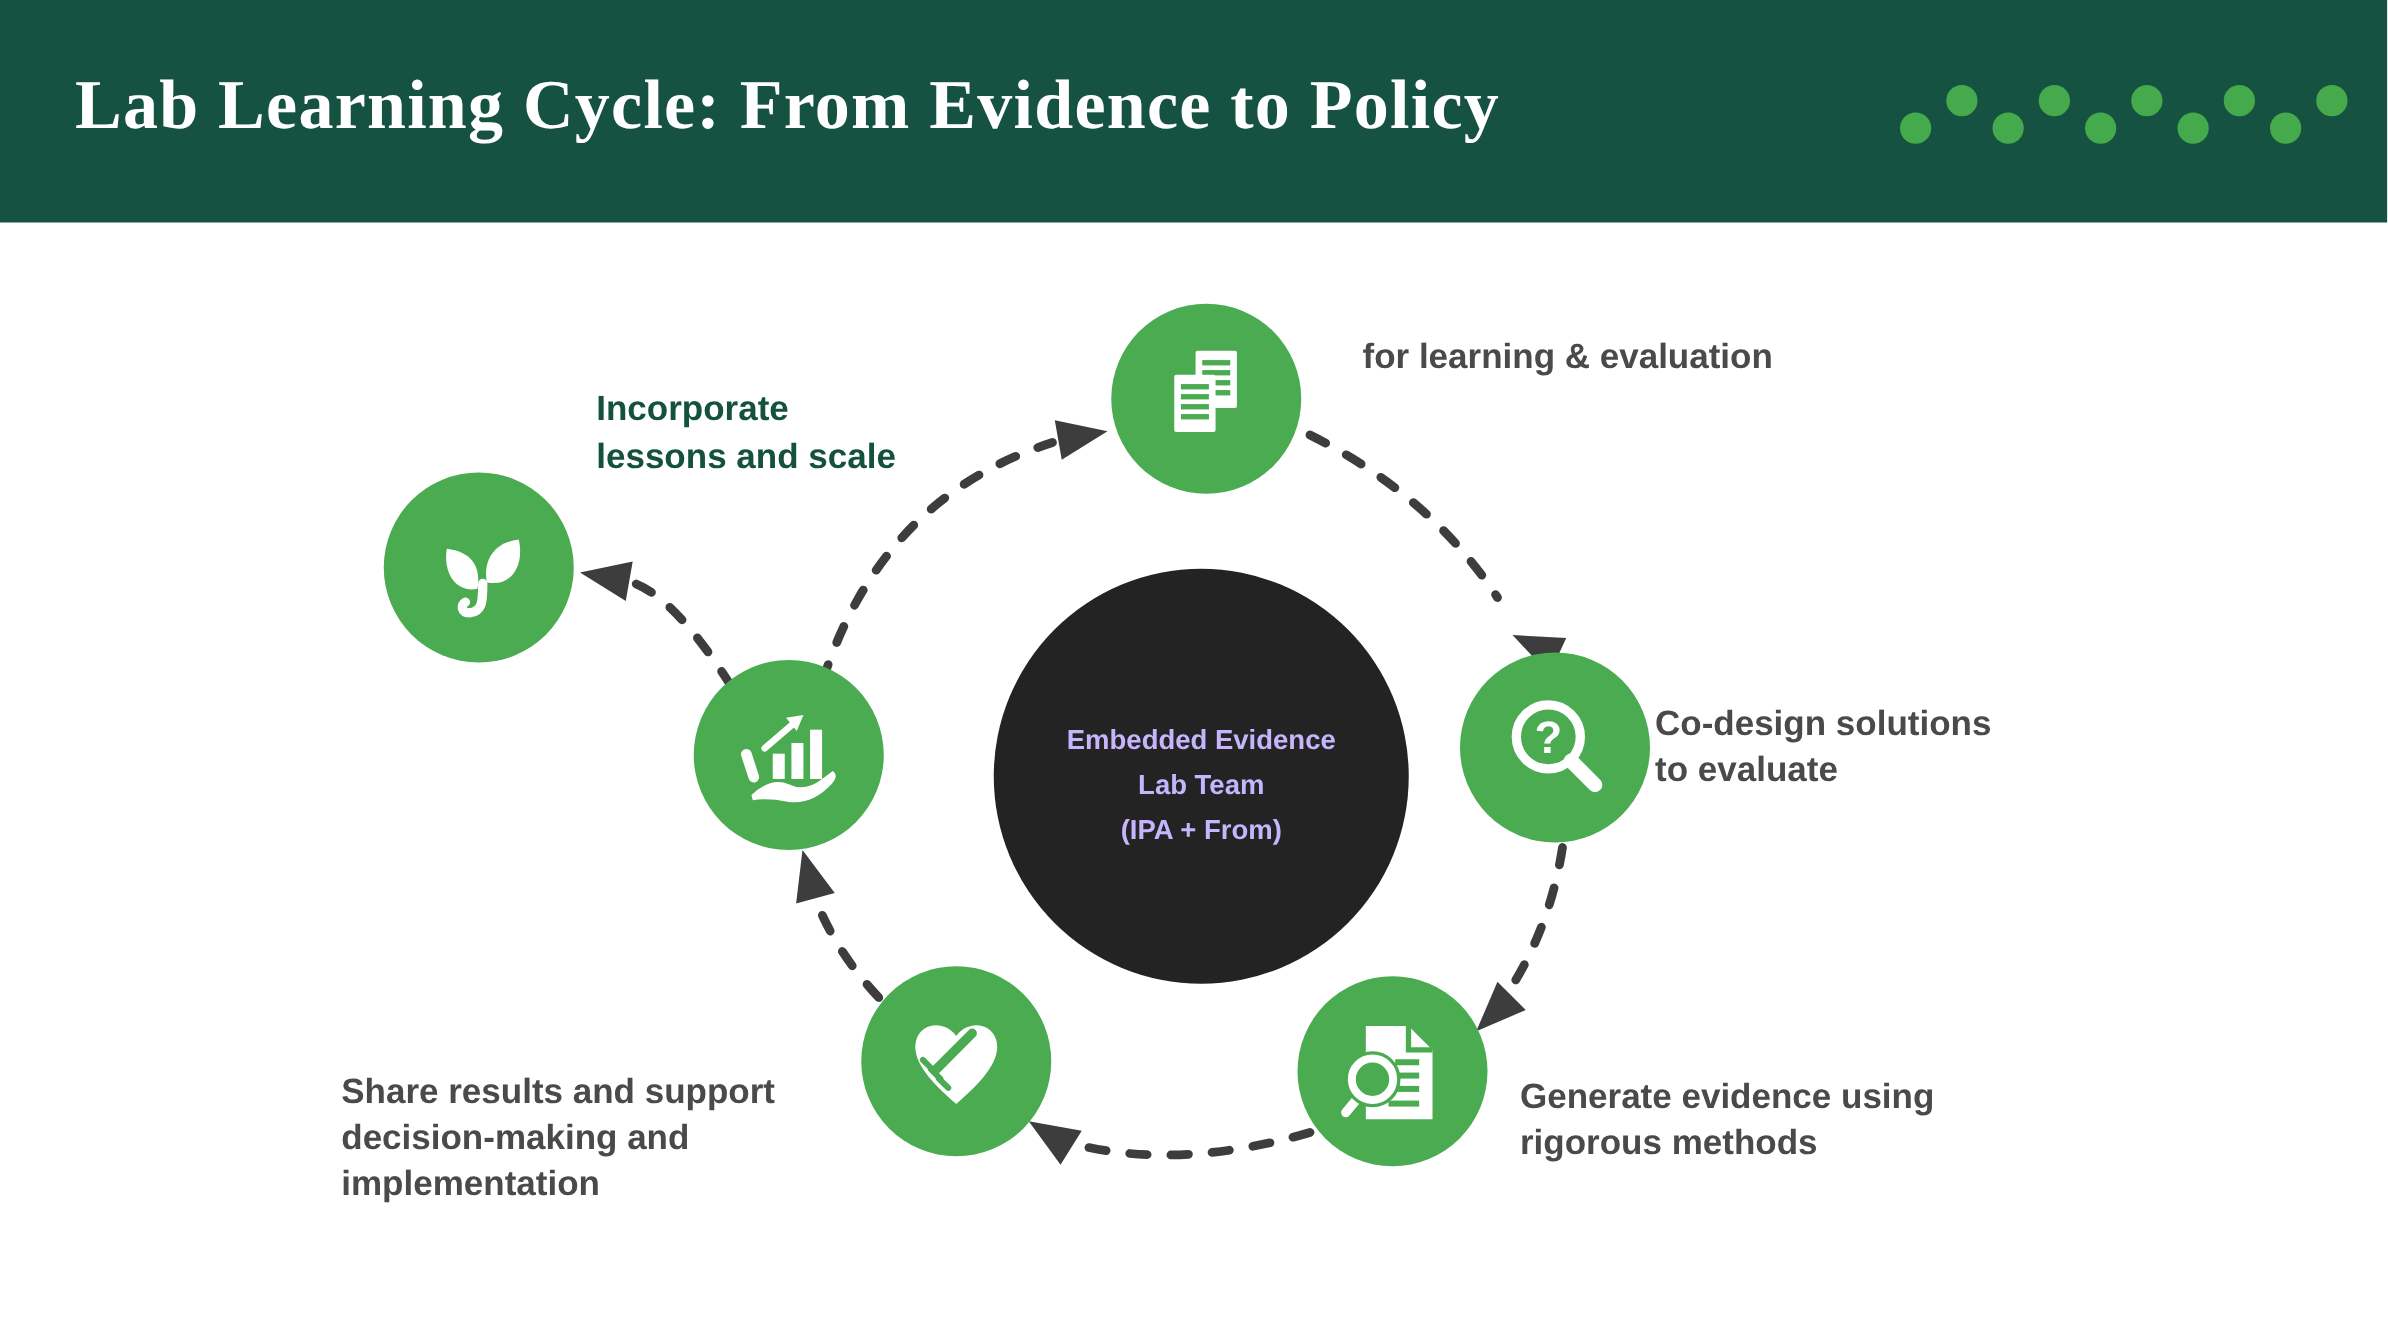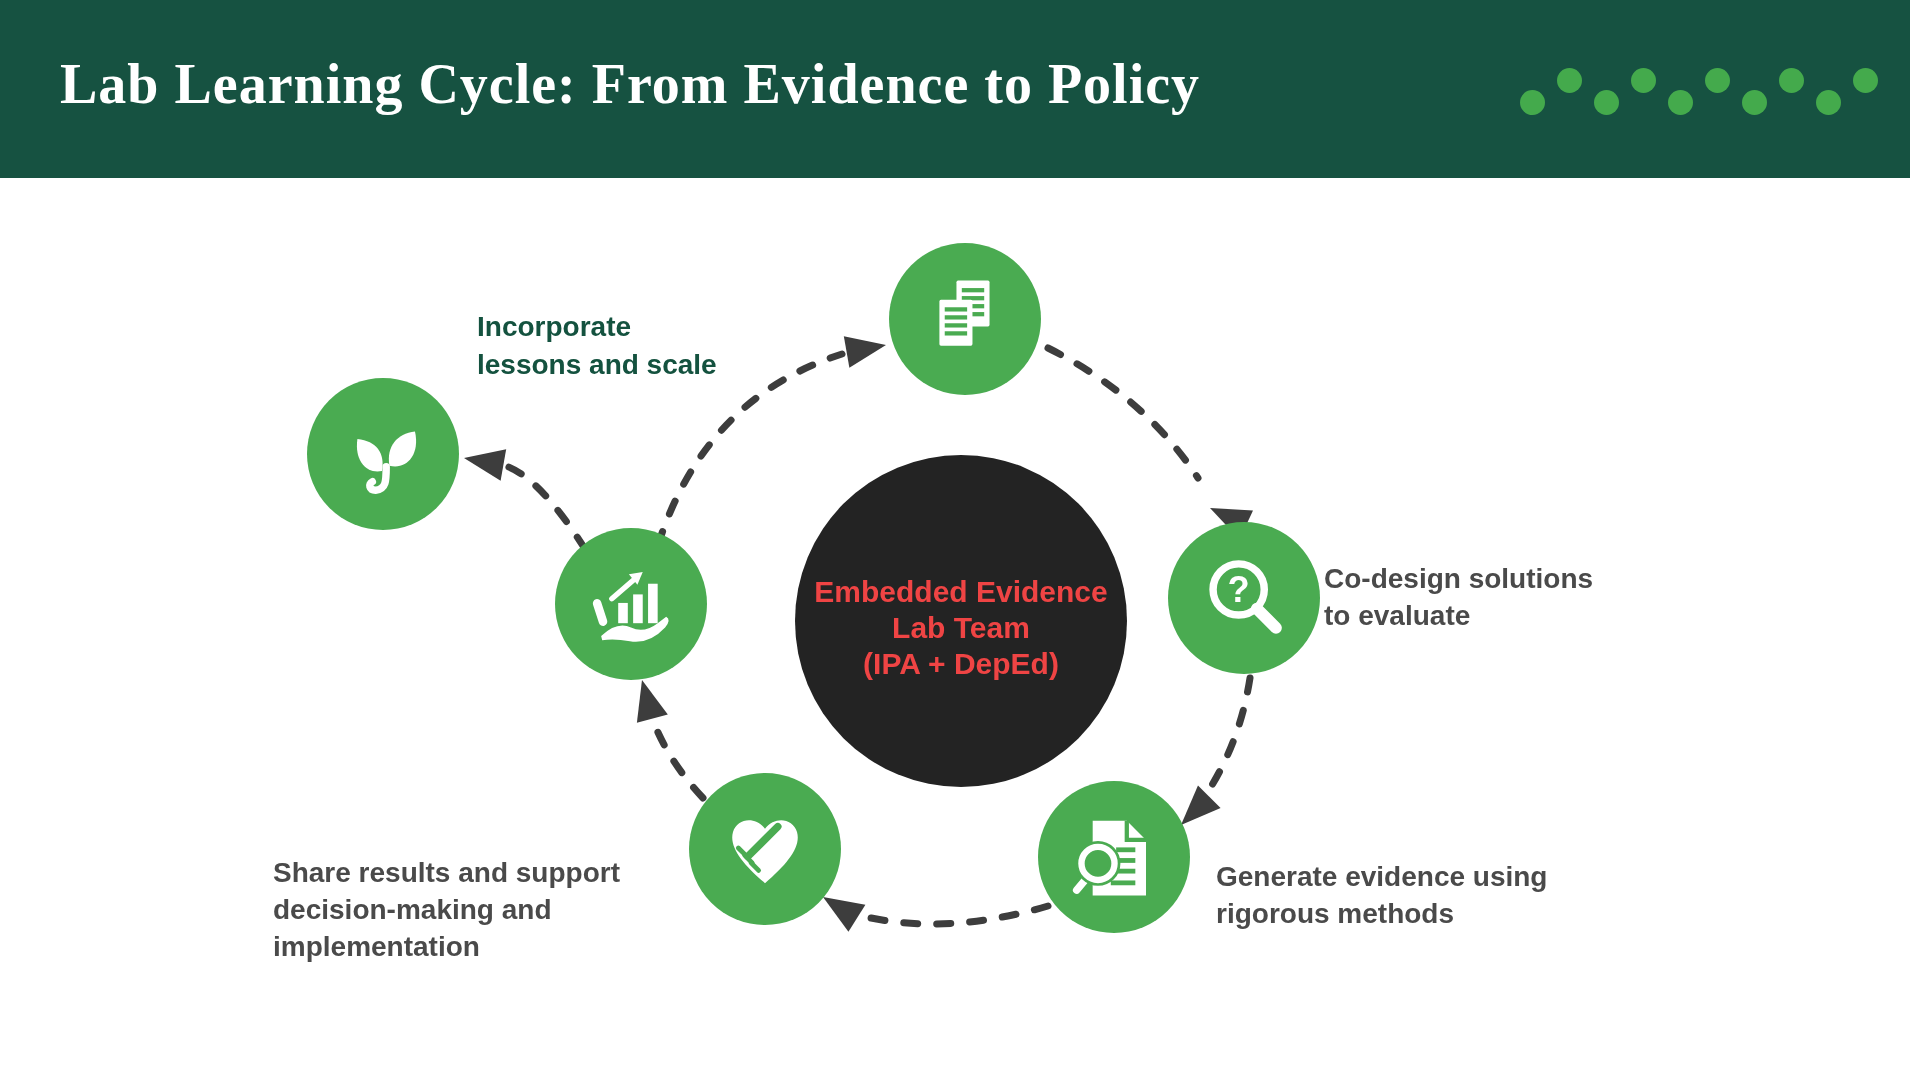--- a/index.html
+++ b/index.html
@@ -34,21 +34,21 @@
   .node svg{width:96px;height:96px;display:block;}
   .ic-w{fill:#ffffff;}
   .ic-g{fill:var(--node-green);}
   .ic-sw{stroke:#ffffff;fill:none;}
   .ic-sg{stroke:var(--node-green);fill:none;}
   .center-circle{
     position:absolute;left:795px;top:455px;width:332px;height:332px;border-radius:50%;
     background:var(--center-bg);display:flex;flex-direction:column;align-items:center;
     justify-content:center;padding-top:14px;
   }
-  .center-circle .cline{color:#ef4444;font-size:30px;font-weight:bold;line-height:36px;text-align:left;}
+  .center-circle .cline{color:#c4b5fd;font-size:22px;font-weight:bold;line-height:36px;text-align:left;}
   .label{position:absolute;font-size:28px;font-weight:bold;color:var(--label-gray);line-height:37px;white-space:nowrap;}
   .label.green{color:var(--label-green);line-height:38px;}
 </style>
 </head>
 <body>
 
 <div class="canvas">
 
   <header class="topbar">
     <h1 class="title">Lab Learning Cycle: From Evidence to Policy</h1>
@@ -78,21 +78,21 @@
     <polygon class="arrowhead" points="0,0 40,-16 40,16" transform="translate(1210,508) rotate(25)"></polygon>
     <polygon class="arrowhead" points="0,0 40,-16 40,16" transform="translate(1181,825) rotate(-45)"></polygon>
     <polygon class="arrowhead" points="0,0 40,-16 40,16" transform="translate(823,897) rotate(32)"></polygon>
     <polygon class="arrowhead" points="0,0 40,-16 40,16" transform="translate(642,680) rotate(75)"></polygon>
     <polygon class="arrowhead" points="0,0 40,-16 40,16" transform="translate(464,458) rotate(10)"></polygon>
   </svg>
 
   <div class="center-circle">
     <div class="cline">Embedded Evidence</div>
     <div class="cline">Lab Team</div>
-    <div class="cline">(IPA + DepEd)</div>
+    <div class="cline">(IPA + From)</div>
   </div>
 
   <div class="node" style="left:889px;top:243px;">
     <svg viewBox="0 0 90 90">
       <rect class="ic-w" x="37" y="9" width="31" height="43" rx="1.5"></rect>
       <rect class="ic-g" x="42" y="16" width="21" height="4"></rect>
       <rect class="ic-g" x="42" y="23.5" width="21" height="4"></rect>
       <rect class="ic-g" x="42" y="31" width="21" height="4"></rect>
       <rect class="ic-g" x="42" y="38.5" width="21" height="4"></rect>
       <rect class="ic-w" x="21" y="27" width="31" height="43" rx="1.5"></rect>
@@ -151,20 +151,21 @@
 
   <div class="node" style="left:307px;top:378px;">
     <svg viewBox="0 0 90 90">
       <path class="ic-w" d="M21,31 C18,52 30,64 44,61 C47,44 39,33 21,31 Z"></path>
       <path class="ic-w" d="M75,24 C80,47 66,60 51,56 C48,38 58,26 75,24 Z"></path>
       <path class="ic-sw" d="M48,57 C48,70 48,78 38,79 C32,79 31,73 35,71" stroke-width="7" stroke-linecap="round"></path>
     </svg>
   </div>
 
   <div class="label" style="left:1090px;top:266px;">
+    <div>for learning &amp; evaluation</div>
   </div>
 
   <div class="label" style="left:1324px;top:560px;">
     <div>Co-design solutions</div>
     <div>to evaluate</div>
   </div>
 
   <div class="label" style="left:1216px;top:858px;">
     <div>Generate evidence using</div>
     <div>rigorous methods</div>

